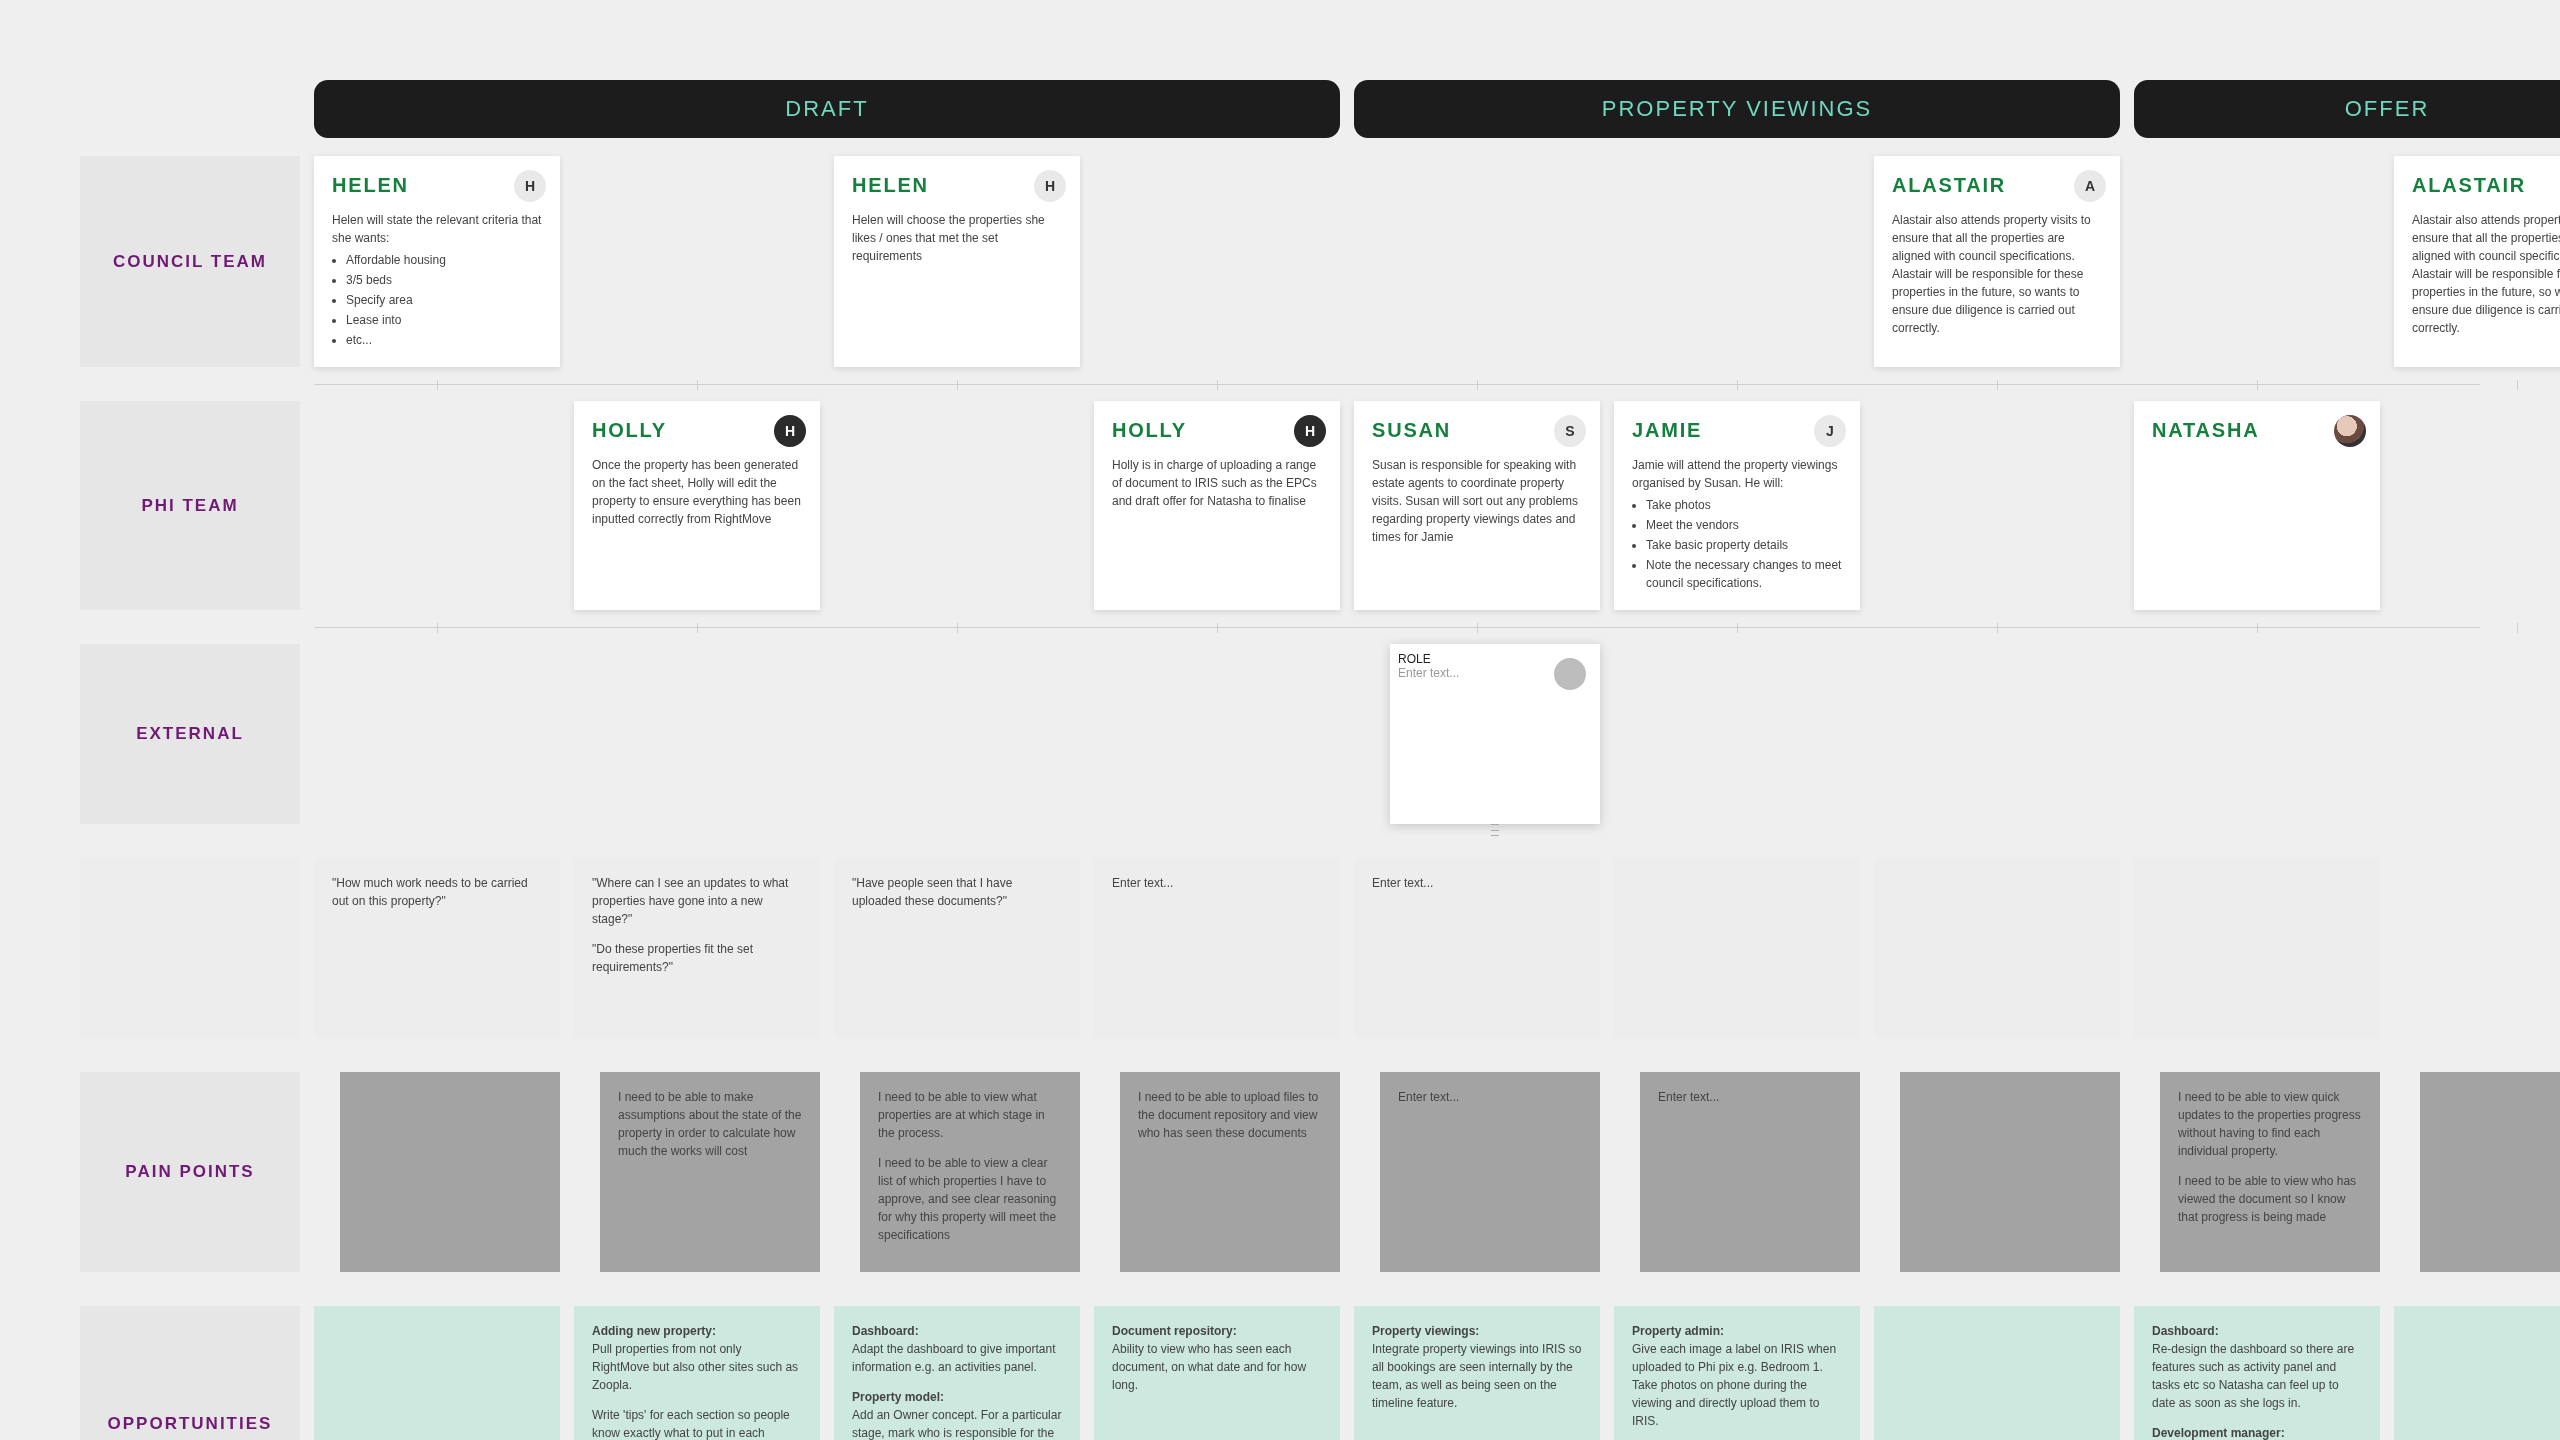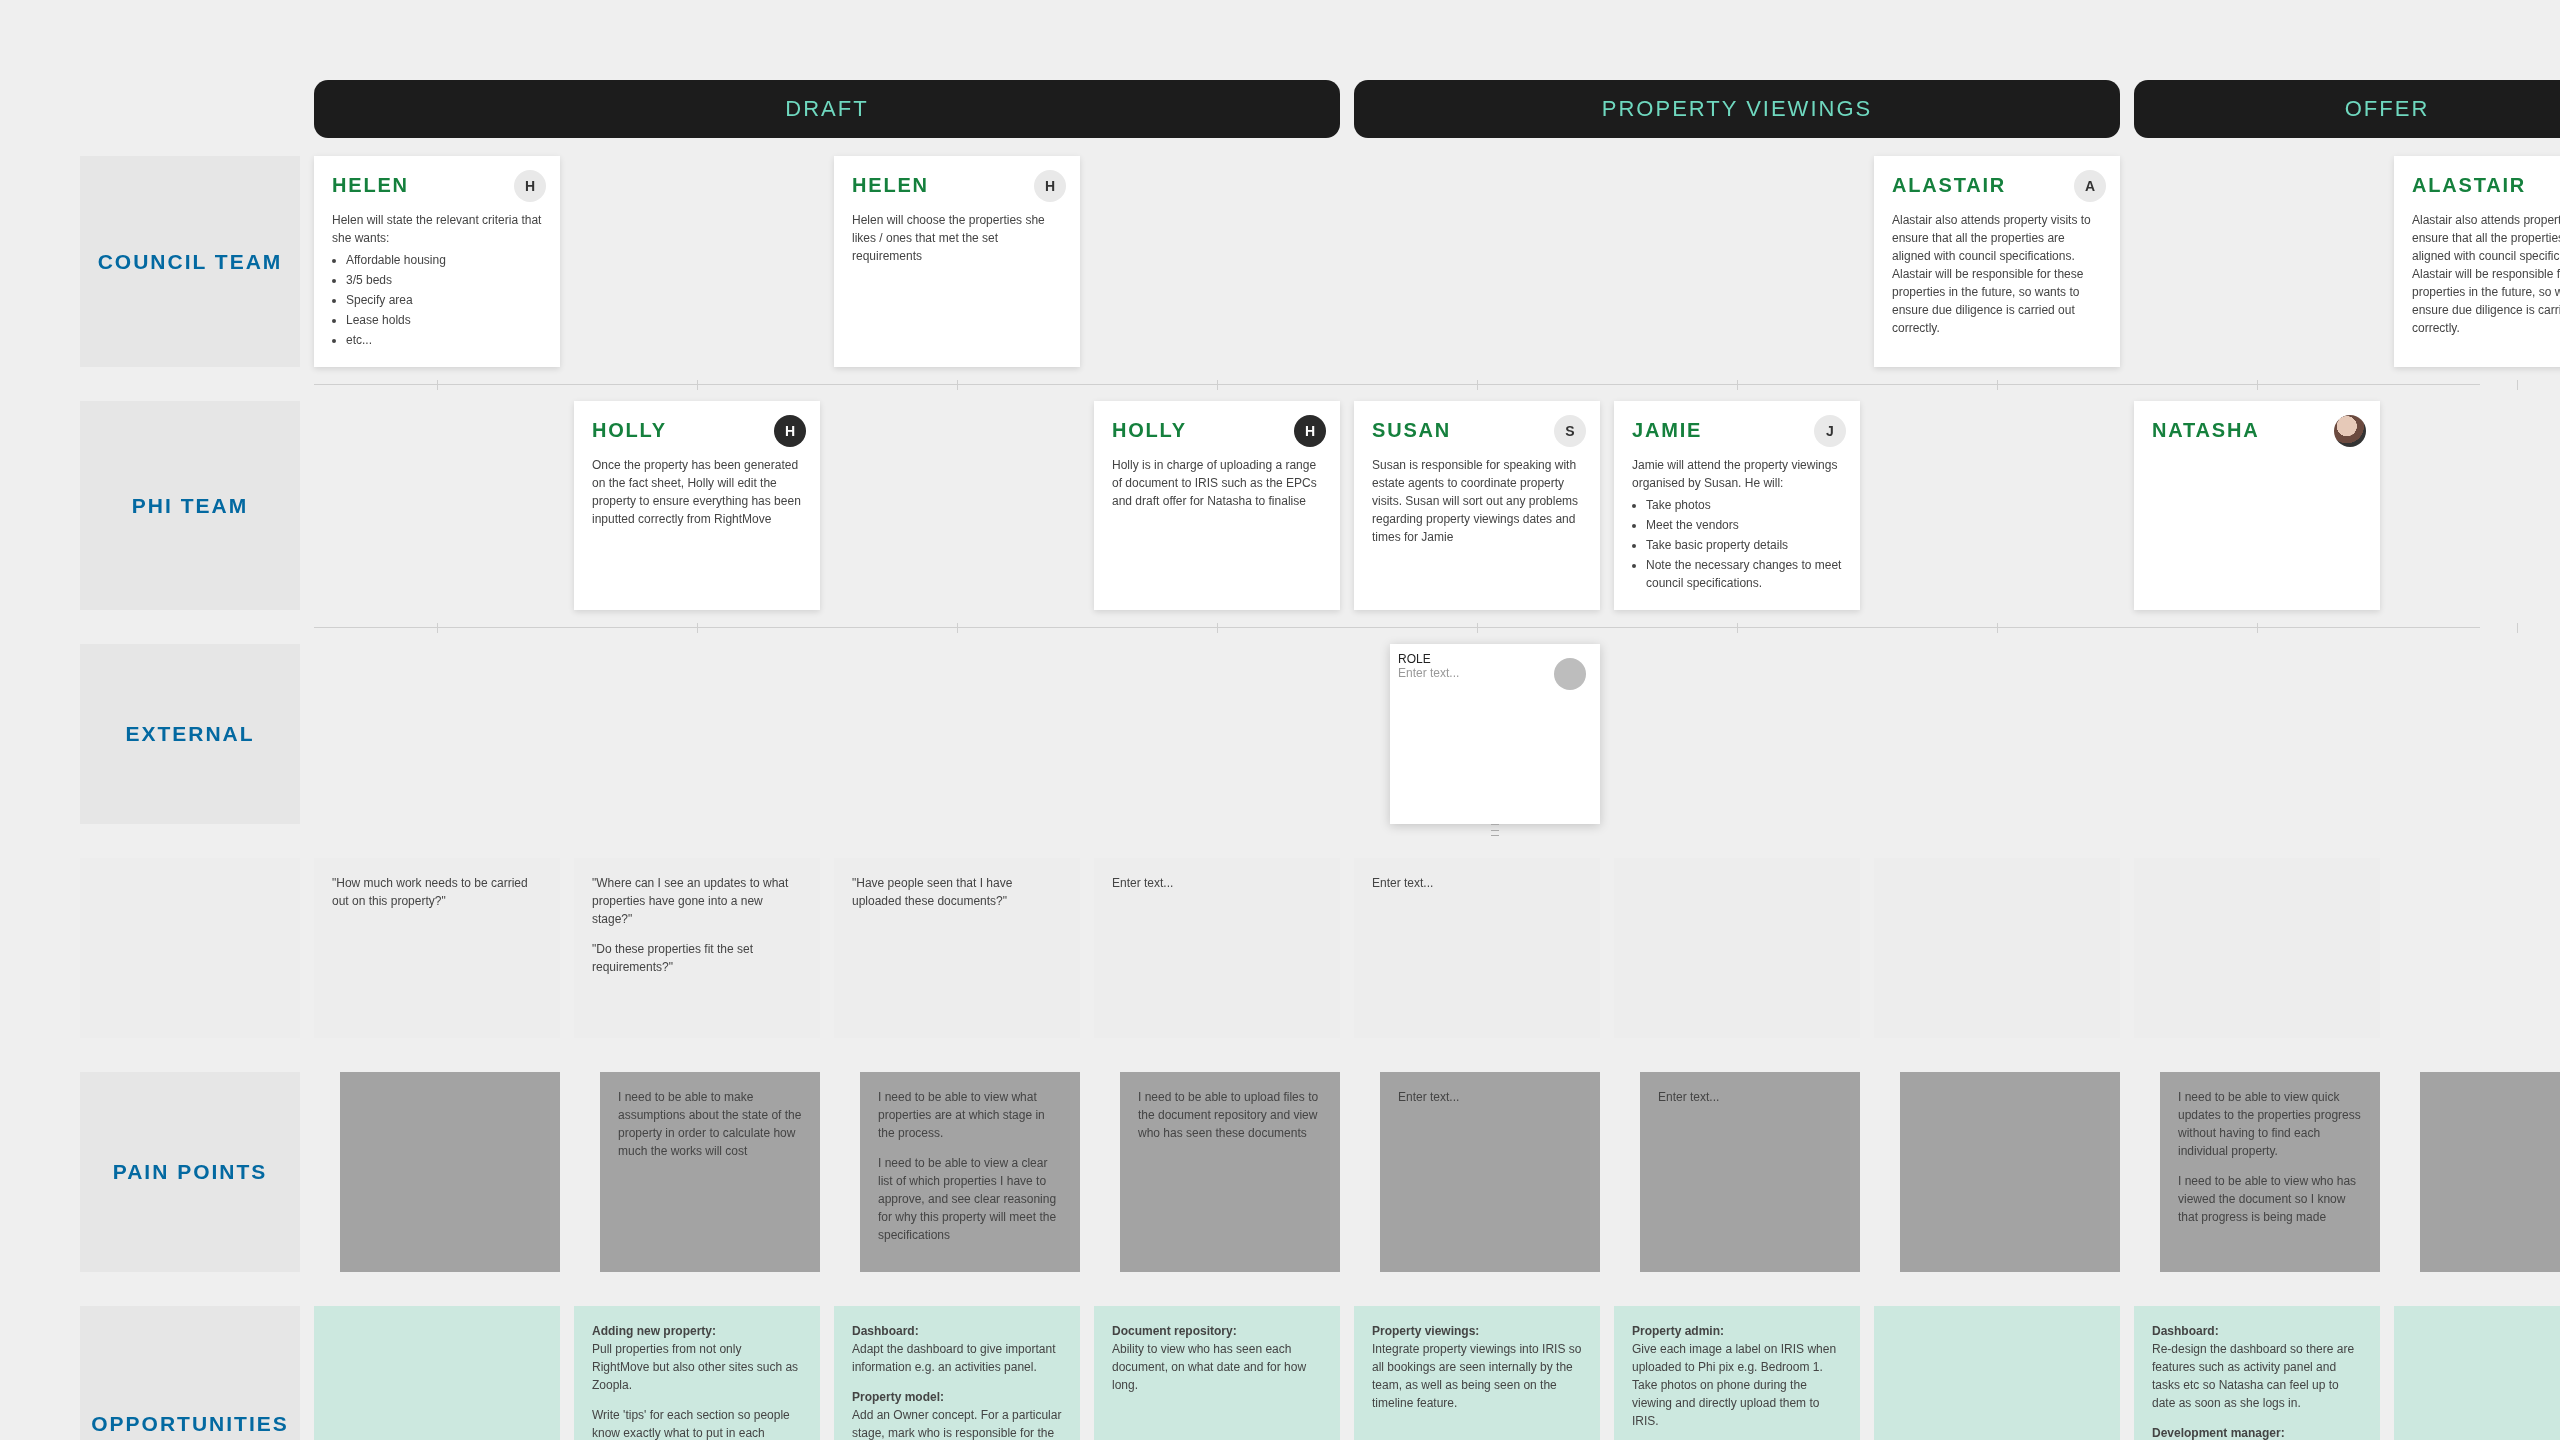--- a/index.html
+++ b/index.html
@@ -37,24 +37,24 @@
     grid-template-columns: 220px repeat(9, 246px);
     gap: 14px;
     margin-bottom: 34px;
     position: relative;
   }
   .row-label {
     background: #e6e6e6;
     display: flex;
     align-items: center;
     justify-content: center;
-    font-size: 21px;
+    font-size: 17px;
     font-weight: 600;
     letter-spacing: 2px;
-    color: #0369a1;
+    color: #701a75;
     text-align: center;
     padding: 0 10px;
   }
   .card {
     background: #fff;
     box-shadow: 0 2px 6px rgba(0,0,0,0.12);
     padding: 18px 18px 16px 18px;
     position: relative;
     min-height: 180px;
   }
@@ -144,21 +144,21 @@
 
     <div class="card">
       <div class="avatar">H</div>
       <div class="role-name">HELEN</div>
       <div class="body">
         <span>Helen will state the relevant criteria that she wants:</span>
         <ul>
           <li>Affordable housing</li>
           <li>3/5 beds</li>
           <li>Specify area</li>
-          <li>Lease holds</li>
+          <li>Lease into</li>
           <li>etc...</li>
         </ul>
       </div>
     </div>
     <div class="empty-slot"></div>
     <div class="card">
       <div class="avatar">H</div>
       <div class="role-name">HELEN</div>
       <div class="body">Helen will choose the properties she likes / ones that met the set requirements</div>
     </div>

